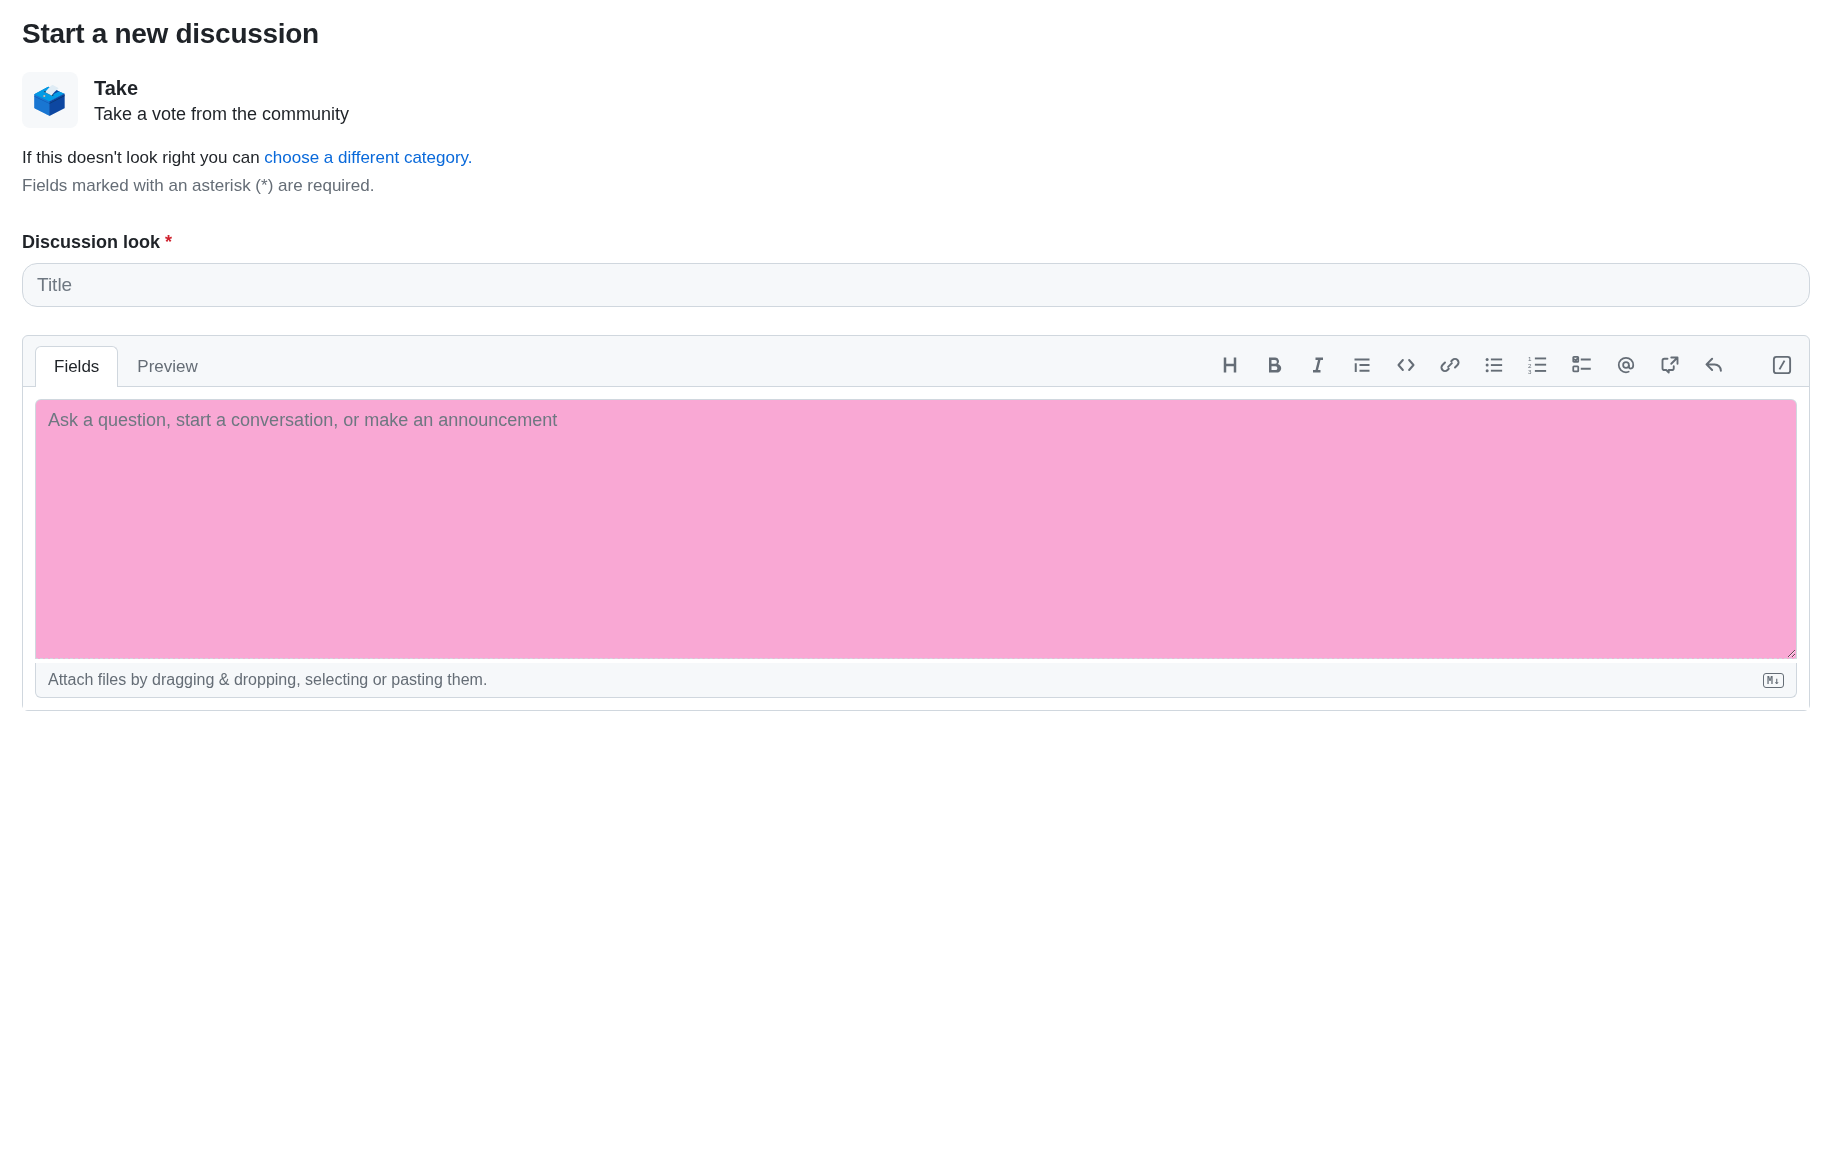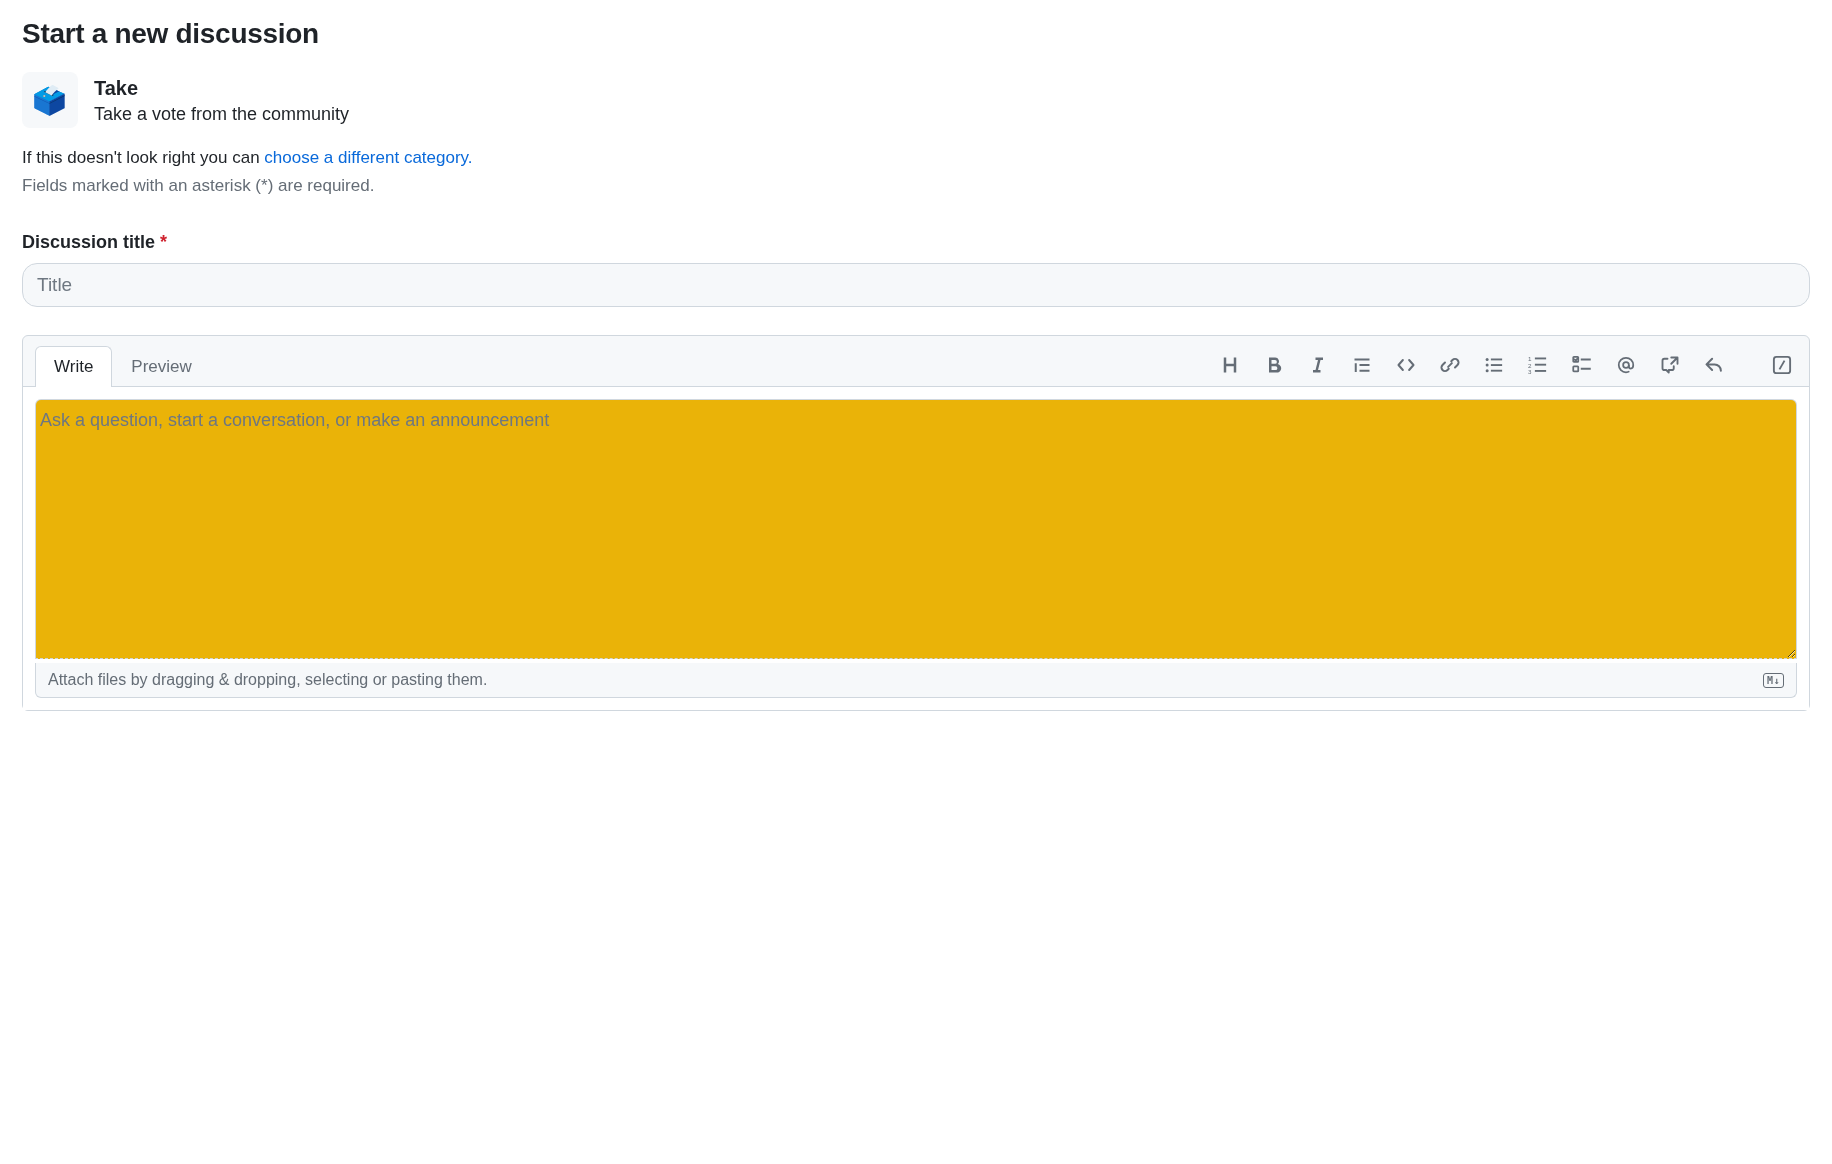--- a/index.html
+++ b/index.html
@@ -131,25 +131,25 @@
 
   .editor-body {
     padding: 12px;
     background: #ffffff;
   }
   .body-textarea {
     width: 100%;
     min-height: 260px;
     font-size: 18px;
     font-family: inherit;
-    padding: 10px 4px;
+    padding: 10px 12px;
     border: 1px solid #d0d7de;
     border-bottom: 1px dashed #d0d7de;
     border-radius: 6px 6px 0 0;
-    background: #eab308;
+    background: #f9a8d4;
     color: #1f2328;
     resize: vertical;
   }
   .body-textarea::placeholder { color: #6e7781; }
   .attach-bar {
     border: 1px solid #d0d7de;
     border-top: none;
     border-radius: 0 0 6px 6px;
     background: #f6f8fa;
     padding: 8px 12px;
@@ -185,28 +185,28 @@
   </div>
 </div>
 
 <div class="hint-line">
   <span>If this doesn't look right you can </span><a href="#">choose a different category.</a>
 </div>
 
 <div class="req-line">Fields marked with an asterisk (*) are required.</div>
 
 <div class="field-label">
-  <span>Discussion title</span> <span class="req-star">*</span>
+  <span>Discussion look</span> <span class="req-star">*</span>
 </div>
 <input type="text" class="title-input" placeholder="Title" style="">
 
 <div class="editor-box">
   <div class="editor-header">
     <div class="tabs">
-      <div class="tab active">Write</div>
+      <div class="tab active">Fields</div>
       <div class="tab">Preview</div>
     </div>
     <div class="toolbar">
       <span class="tbtn">
         <svg viewBox="0 0 16 16" fill="currentColor">
             <path d="M3 2h2v5h6V2h2v12h-2V9H5v5H3V2z"></path>
           </svg>
       </span>
       <span class="tbtn">
         <svg viewBox="0 0 16 16" fill="currentColor">

